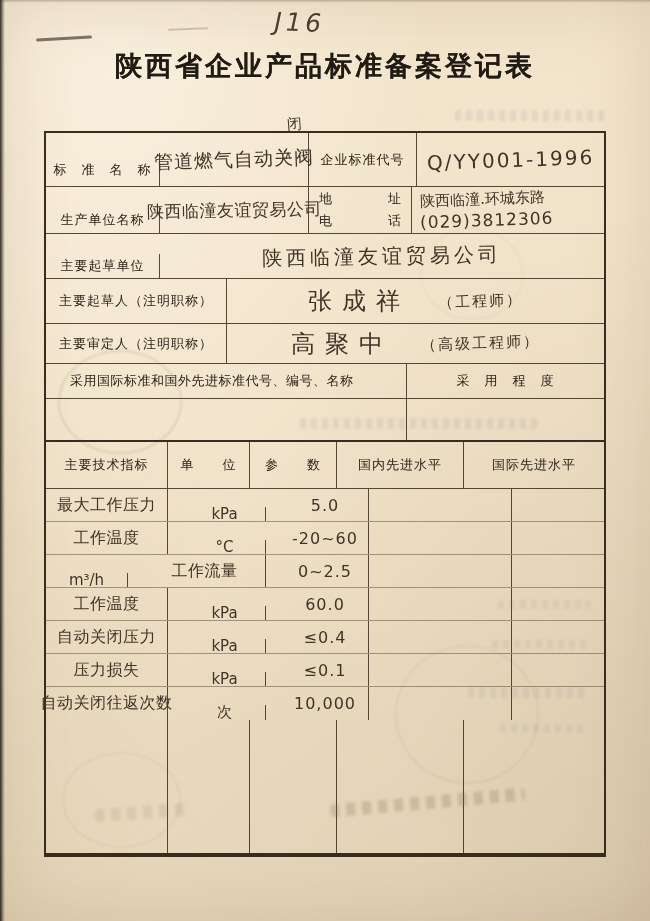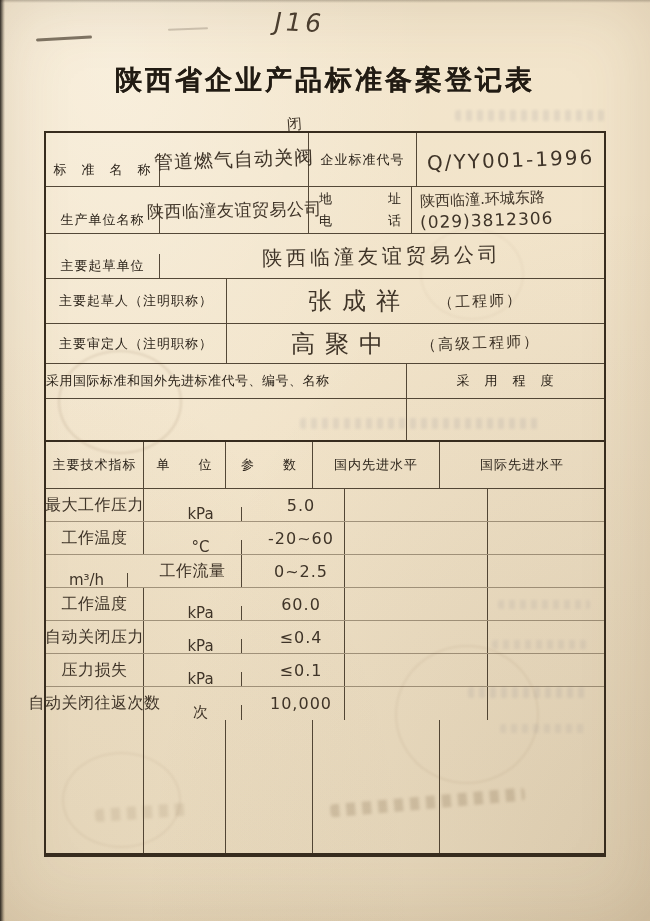--- a/index.html
+++ b/index.html
@@ -30,21 +30,21 @@
   .hand{font-family:"DejaVu Sans",cursive;color:var(--hand);font-weight:500;}
   .print{font-family:"Liberation Serif","DejaVu Serif",serif;color:var(--ink);}
 
   .corner-mark{position:absolute;left:274px;top:8px;font-size:25px;
     transform:skewX(-10deg) rotate(2deg);letter-spacing:4px;color:#4b3e2f;}
   .dash{position:absolute;left:36px;top:37px;width:56px;height:3px;border-radius:2px;
     background:rgba(62,50,35,.65);transform:rotate(-3deg);}
   .dash2{position:absolute;left:168px;top:28px;width:40px;height:2px;border-radius:2px;
     background:rgba(62,50,35,.22);transform:rotate(-2deg);}
 
-  .title{position:absolute;left:0;top:62px;width:100%;margin:0;text-align:center;
+  .title{position:absolute;left:0;top:48px;width:100%;margin:0;text-align:center;
     font-size:27px;font-weight:bold;letter-spacing:3px;color:#211b13;
     text-shadow:0 0 .6px rgba(33,27,19,.8);}
 
   
   .t1{position:absolute;left:44px;top:131px;width:562px;border:2px solid #372c1e;box-sizing:border-box;}
   .t1 .r{display:flex;border-bottom:1.5px solid var(--line);box-sizing:border-box;}
   .t1 .r:last-child{border-bottom:none;}
   .c{border-right:1.5px solid var(--line);box-sizing:border-box;
      display:flex;align-items:center;justify-content:center;overflow:visible;}
   .c:last-child{border-right:none;}
@@ -62,31 +62,31 @@
   .prod-val{font-size:17px;letter-spacing:.5px;transform:rotate(-1deg);white-space:nowrap;}
   .contact-lbl{flex-direction:column;justify-content:center;gap:4px;padding:0 10px;}
   .contact-lbl .ln{display:flex;justify-content:space-between;width:100%;font-size:13px;}
   .contact-val{flex-direction:column;align-items:flex-start;gap:1px;padding-left:8px;}
   .contact-val .addr{font-size:15px;transform:rotate(-2deg);white-space:nowrap;}
   .contact-val .tel{font-size:17px;letter-spacing:1px;transform:rotate(-2deg);}
   .unit-val{font-size:20px;letter-spacing:4px;transform:rotate(-1deg);white-space:nowrap;}
   .person{gap:28px;}
   .person .nm{font-size:24px;letter-spacing:10px;line-height:1;white-space:nowrap;}
   .person .tt{font-size:15px;letter-spacing:2px;white-space:nowrap;transform:rotate(-2deg);}
-  .adopt-lbl{justify-content:flex-start;padding-left:0;font-size:13px;letter-spacing:.5px;}
+  .adopt-lbl{justify-content:flex-start;padding-left:24px;font-size:13px;letter-spacing:.5px;}
 
   
   .t2{position:absolute;left:44px;top:440px;width:562px;border:2px solid #372c1e;
       border-bottom-width:4px;box-sizing:border-box;}
   .t2 .r{display:flex;box-sizing:border-box;}
   .t2 .hrow{height:47px;border-bottom:1.5px solid var(--line);}
   .t2 .drow{height:33px;border-bottom:1px solid var(--line-soft);gap:16px;}
   .t2 .drow.last{border-bottom:none;}
   .t2 .frow{height:133px;}
-  .cA{width:98px;} .cB{width:82px;} .cC{width:87px;} .cD{width:127px;} .cE{flex:1;}
+  .cA{width:122px;} .cB{width:82px;} .cC{width:87px;} .cD{width:127px;} .cE{flex:1;}
   .t2 .lbl{font-size:13px;}
   .ind{font-size:16px;white-space:nowrap;letter-spacing:.5px;}
   .unit{font-size:15px;white-space:nowrap;margin-top:18px;}
   .val{font-size:16px;letter-spacing:1px;white-space:nowrap;}
 
   
   .stamp{position:absolute;border-radius:50%;border:2.5px solid rgba(120,92,62,.5);
     filter:blur(1.2px);}
   .bleed{position:absolute;border-radius:3px;filter:blur(1.6px);
     background:repeating-linear-gradient(90deg,rgba(95,95,120,.35) 0 6px,transparent 6px 11px);}

